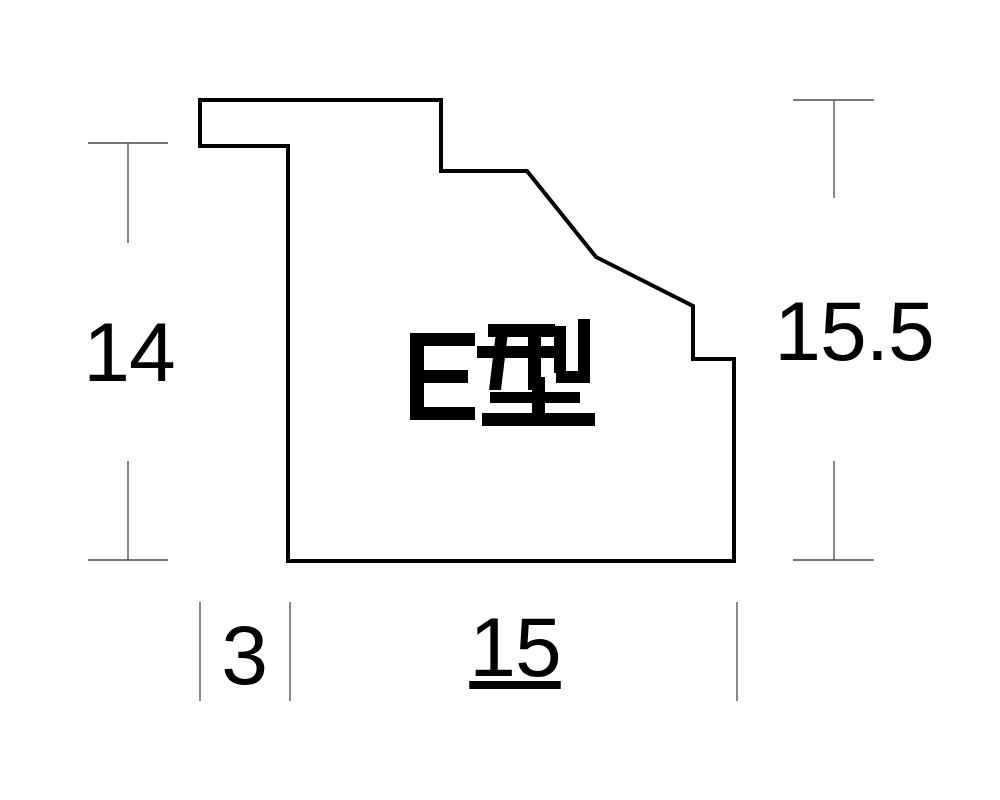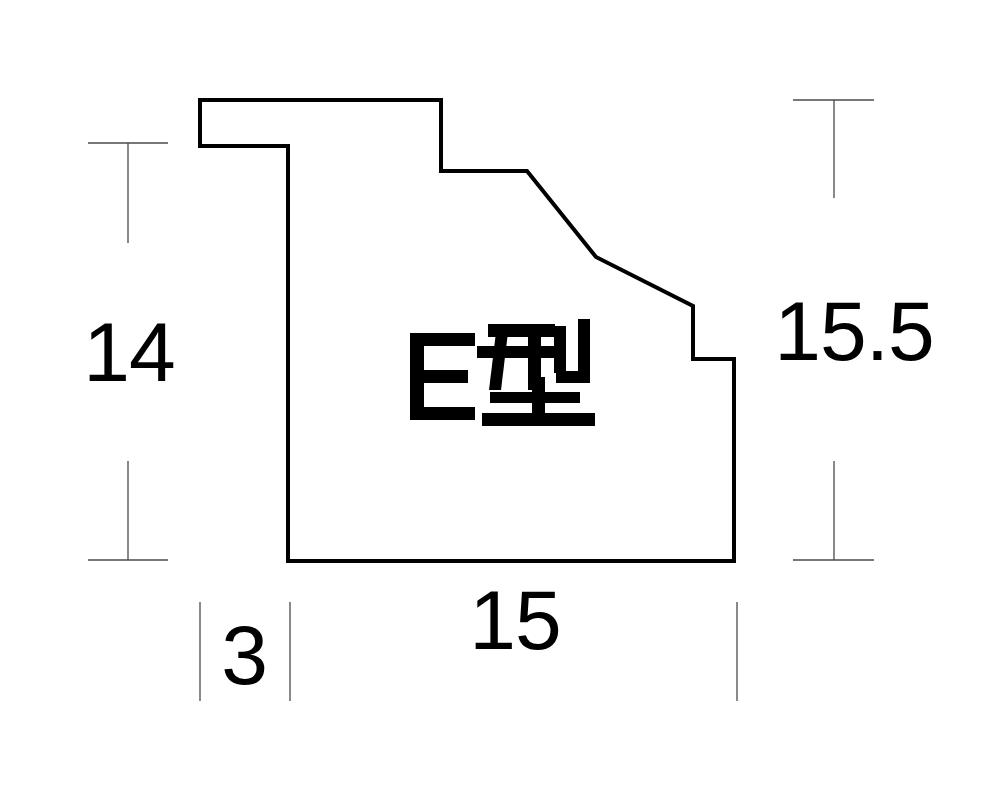--- a/index.html
+++ b/index.html
@@ -90,16 +90,16 @@
       <rect x="482" y="413" width="113" height="13"></rect>
     </g>
   </svg>
 
   <div class="num" style="left:129px; top:352px;">14</div>
 
   <div class="num" style="left:828px; top:331px;margin-left:26px;">15.5</div>
 
   <div class="num" style="left:244px; top:655px;">3</div>
 
-  <div class="num" style="left:515px; top:620px;">15</div>
+  <div class="num" style="left:515px; top:647px;text-decoration:underline;">15</div>
 
   <span class="sr-only">E型</span>
 </div>
 
 </body></html>

